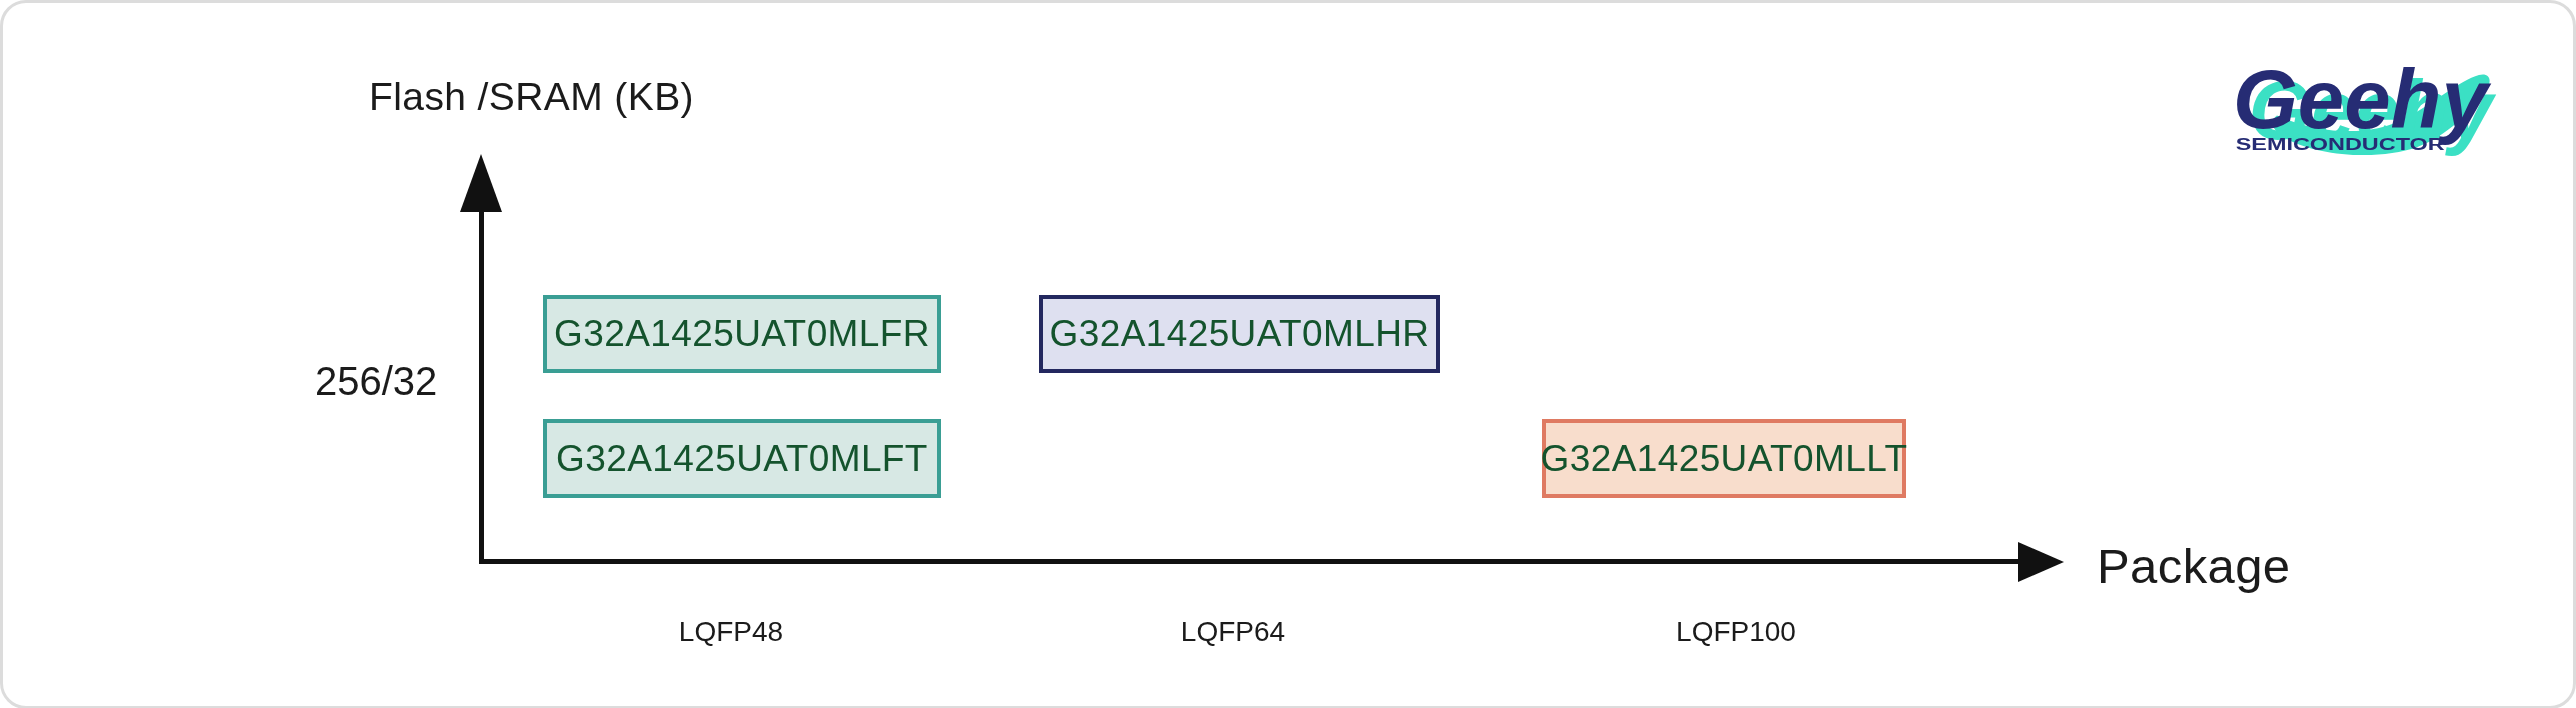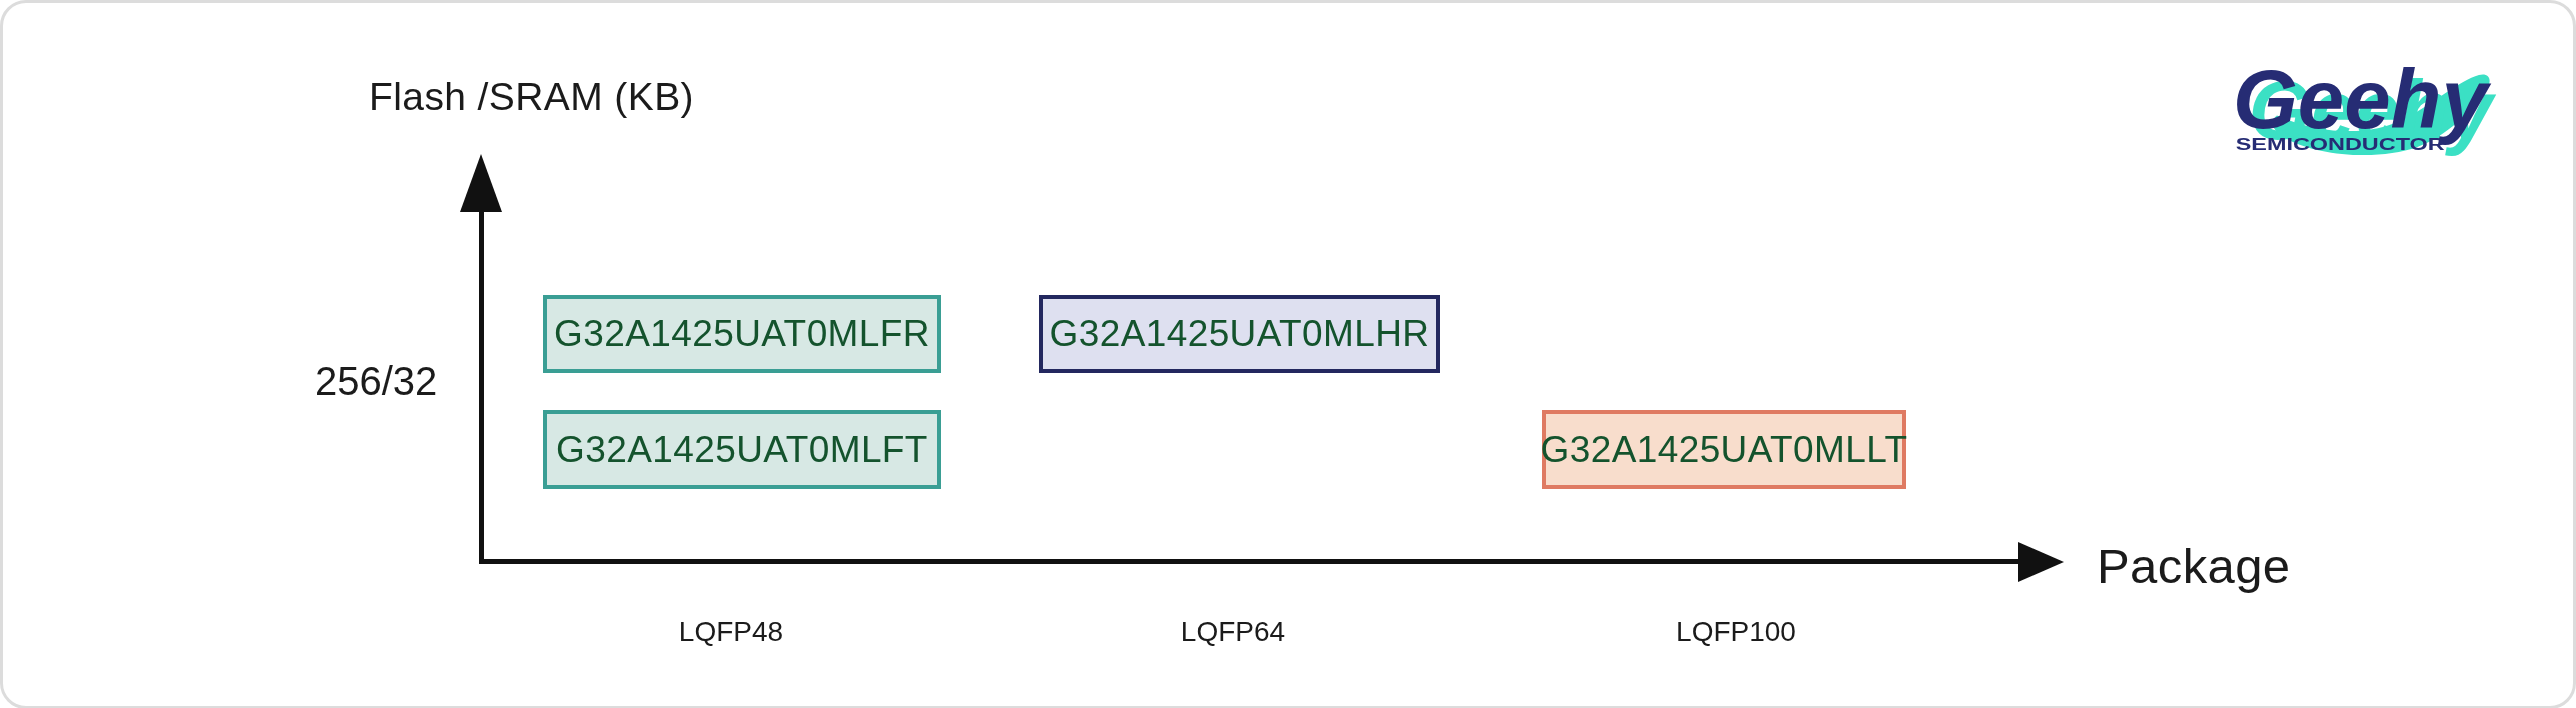--- a/index.html
+++ b/index.html
@@ -36,21 +36,21 @@
     display:flex;align-items:center;justify-content:center;
     box-sizing:border-box;
     border:4.4px solid;
     font-size:37px;letter-spacing:0.4px;
     color:#14532d;white-space:nowrap;
   }
   .teal{border-color:#3a9e94;background:#d7e8e4;}
   .navy{border-color:#23285f;background:#dee0f0;}
   .orange{border-color:#df7a62;background:#f8ddcc;}
   .row1{top:292px;height:78px;}
-  .row2{top:407px;height:79px;}
+  .row2{top:416px;height:79px;}
   .col1{left:540px;width:398px;}
   .col2{left:1036px;width:401px;}
   .col3{left:1539px;width:364px;}
 
   .logo{position:absolute;left:2212px;top:58px;}
 </style>
 </head>
 <body>
 
 <div class="canvas">

